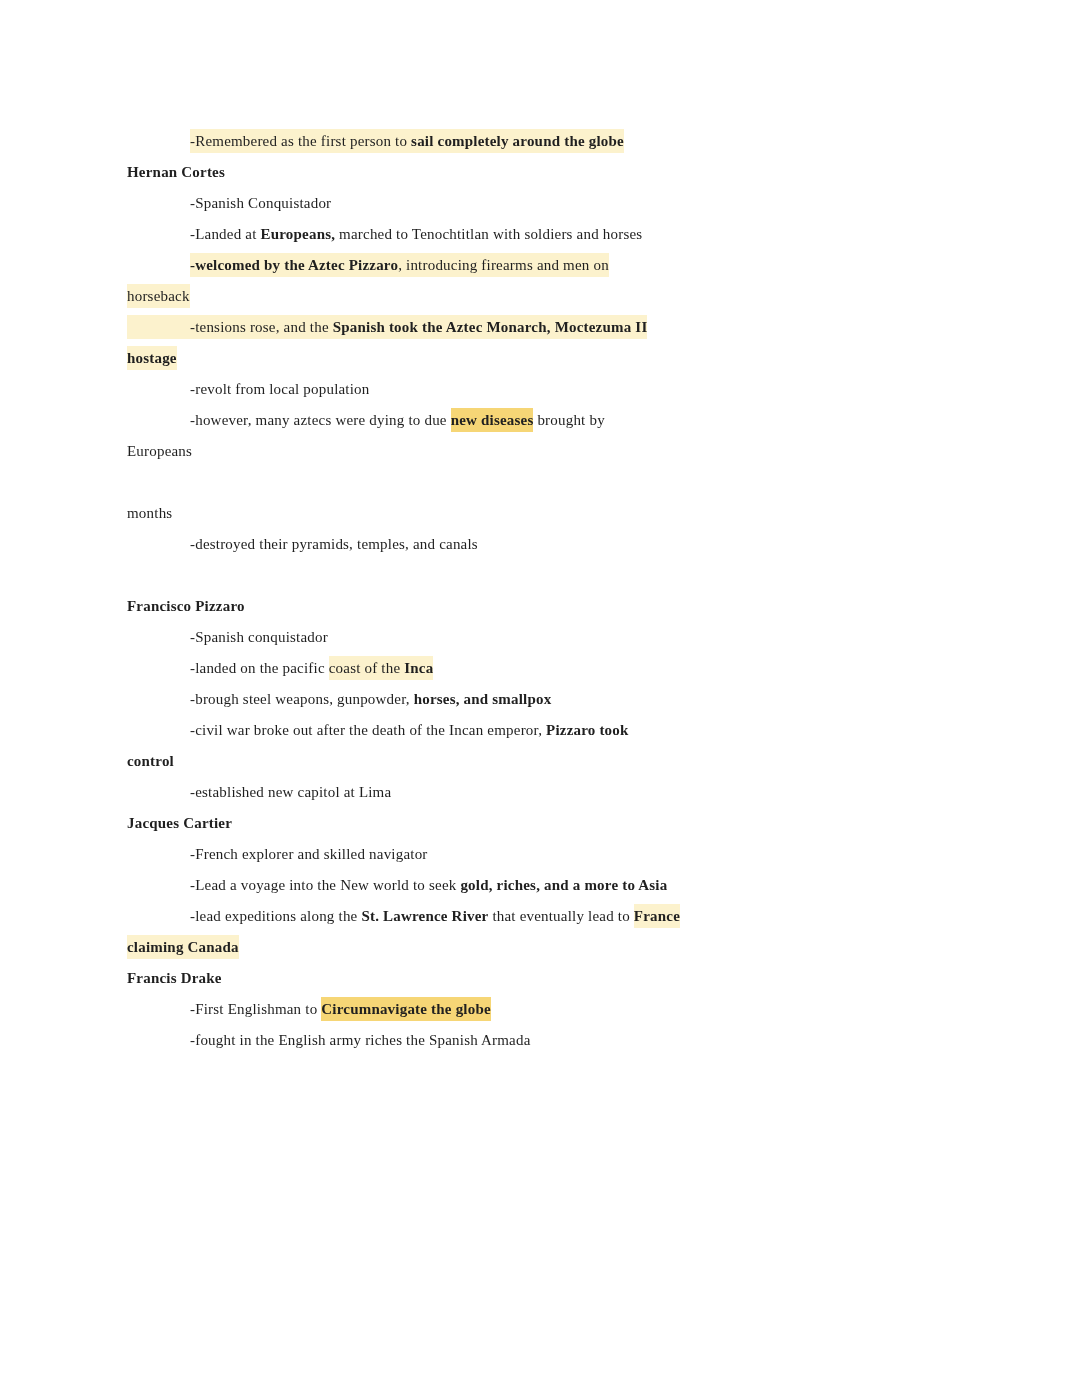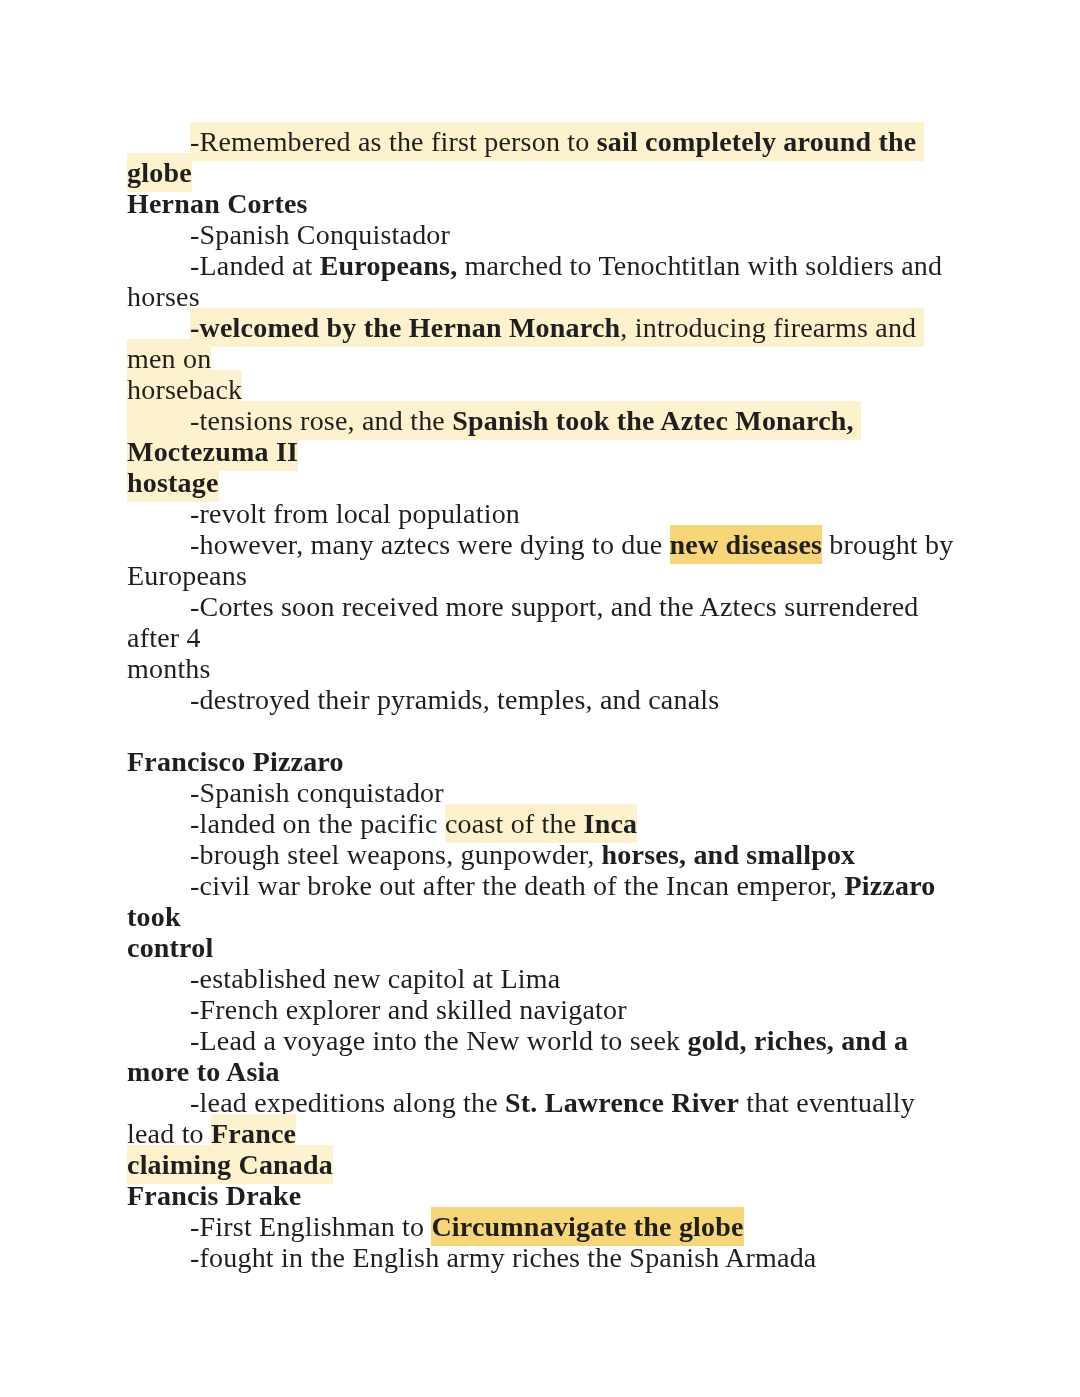--- a/index.html
+++ b/index.html
@@ -21,21 +21,21 @@
     font-family: "Liberation Serif", "DejaVu Serif", serif;
     color: var(--text-color);
   }
   .doc-page {
     width: 1080px;
     height: 1397px;
     background: var(--page-bg);
     padding: 126px 124px 0 127px;
   }
   .line {
-    font-size: 28px;
+    font-size: 15px;
     line-height: 31px;
     white-space: pre-wrap;
     letter-spacing: 0.2px;
   }
   .run { line-height: 31px; }
   .bold { font-weight: bold; }
   .hl-light {
     background-color: var(--hl-light);
     padding-top: 4px;
     padding-bottom: 4px;
@@ -50,38 +50,39 @@
 </style>
 </head>
 <body>
 
 <div class="doc-page">
   <div id="doc-lines">
       <div class="line"><span class="tab">​</span><span class="run hl-light">-Remembered as the first person to </span><span class="run bold hl-light">sail completely around the globe</span></div>
       <div class="line"><span class="run bold">Hernan Cortes</span></div>
       <div class="line"><span class="tab">​</span><span class="run">-Spanish Conquistador</span></div>
       <div class="line"><span class="tab">​</span><span class="run">-Landed at </span><span class="run bold">Europeans,</span><span class="run"> marched to Tenochtitlan with soldiers and horses</span></div>
-      <div class="line"><span class="tab">​</span><span class="run bold hl-light">-welcomed by the Hernan Monarch</span><span class="run hl-light">, introducing firearms and men on</span></div>
+      <div class="line"><span class="tab">​</span><span class="run bold hl-light">-welcomed by the Aztec Pizzaro</span><span class="run hl-light">, introducing firearms and men on</span></div>
       <div class="line"><span class="run hl-light">horseback</span></div>
       <div class="line"><span class="tab hl-light">​</span><span class="run hl-light">-tensions rose, and the </span><span class="run bold hl-light">Spanish took the Aztec Monarch, Moctezuma II</span></div>
       <div class="line"><span class="run bold hl-light">hostage</span></div>
       <div class="line"><span class="tab">​</span><span class="run">-revolt from local population</span></div>
       <div class="line"><span class="tab">​</span><span class="run">-however, many aztecs were dying to due </span><span class="run bold hl-dark">new diseases</span><span class="run"> brought by</span></div>
       <div class="line"><span class="run">Europeans</span></div>
-      <div class="line"><span class="tab">​</span><span class="run">-Cortes soon received more support, and the Aztecs surrendered after 4</span></div>
+      <div class="line"><span class="tab">​</span></div>
       <div class="line"><span class="run">months</span></div>
       <div class="line"><span class="tab">​</span><span class="run">-destroyed their pyramids, temples, and canals</span></div>
       <div class="line"><span class="tab">​</span></div>
       <div class="line"><span class="run bold">Francisco Pizzaro</span></div>
       <div class="line"><span class="tab">​</span><span class="run">-Spanish conquistador</span></div>
       <div class="line"><span class="tab">​</span><span class="run">-landed on the pacific </span><span class="run hl-light">coast of the </span><span class="run bold hl-light">Inca</span></div>
       <div class="line"><span class="tab">​</span><span class="run">-brough steel weapons, gunpowder, </span><span class="run bold">horses, and smallpox</span></div>
       <div class="line"><span class="tab">​</span><span class="run">-civil war broke out after the death of the Incan emperor, </span><span class="run bold">Pizzaro took</span></div>
       <div class="line"><span class="run bold">control</span></div>
       <div class="line"><span class="tab">​</span><span class="run">-established new capitol at Lima</span></div>
+      <div class="line"><span class="run bold">Jacques Cartier</span></div>
       <div class="line"><span class="tab">​</span><span class="run">-French explorer and skilled navigator</span></div>
       <div class="line"><span class="tab">​</span><span class="run">-Lead a voyage into the New world to seek </span><span class="run bold">gold, riches, and a more to Asia</span></div>
       <div class="line"><span class="tab">​</span><span class="run">-lead expeditions along the </span><span class="run bold">St. Lawrence River</span><span class="run"> that eventually lead to </span><span class="run bold hl-light">France</span></div>
       <div class="line"><span class="run bold hl-light">claiming Canada</span></div>
       <div class="line"><span class="run bold">Francis Drake</span></div>
       <div class="line"><span class="tab">​</span><span class="run">-First Englishman to </span><span class="run bold hl-dark">Circumnavigate the globe</span></div>
       <div class="line"><span class="tab">​</span><span class="run">-fought in the English army riches the Spanish Armada</span></div>
     </div>
 </div>
 

